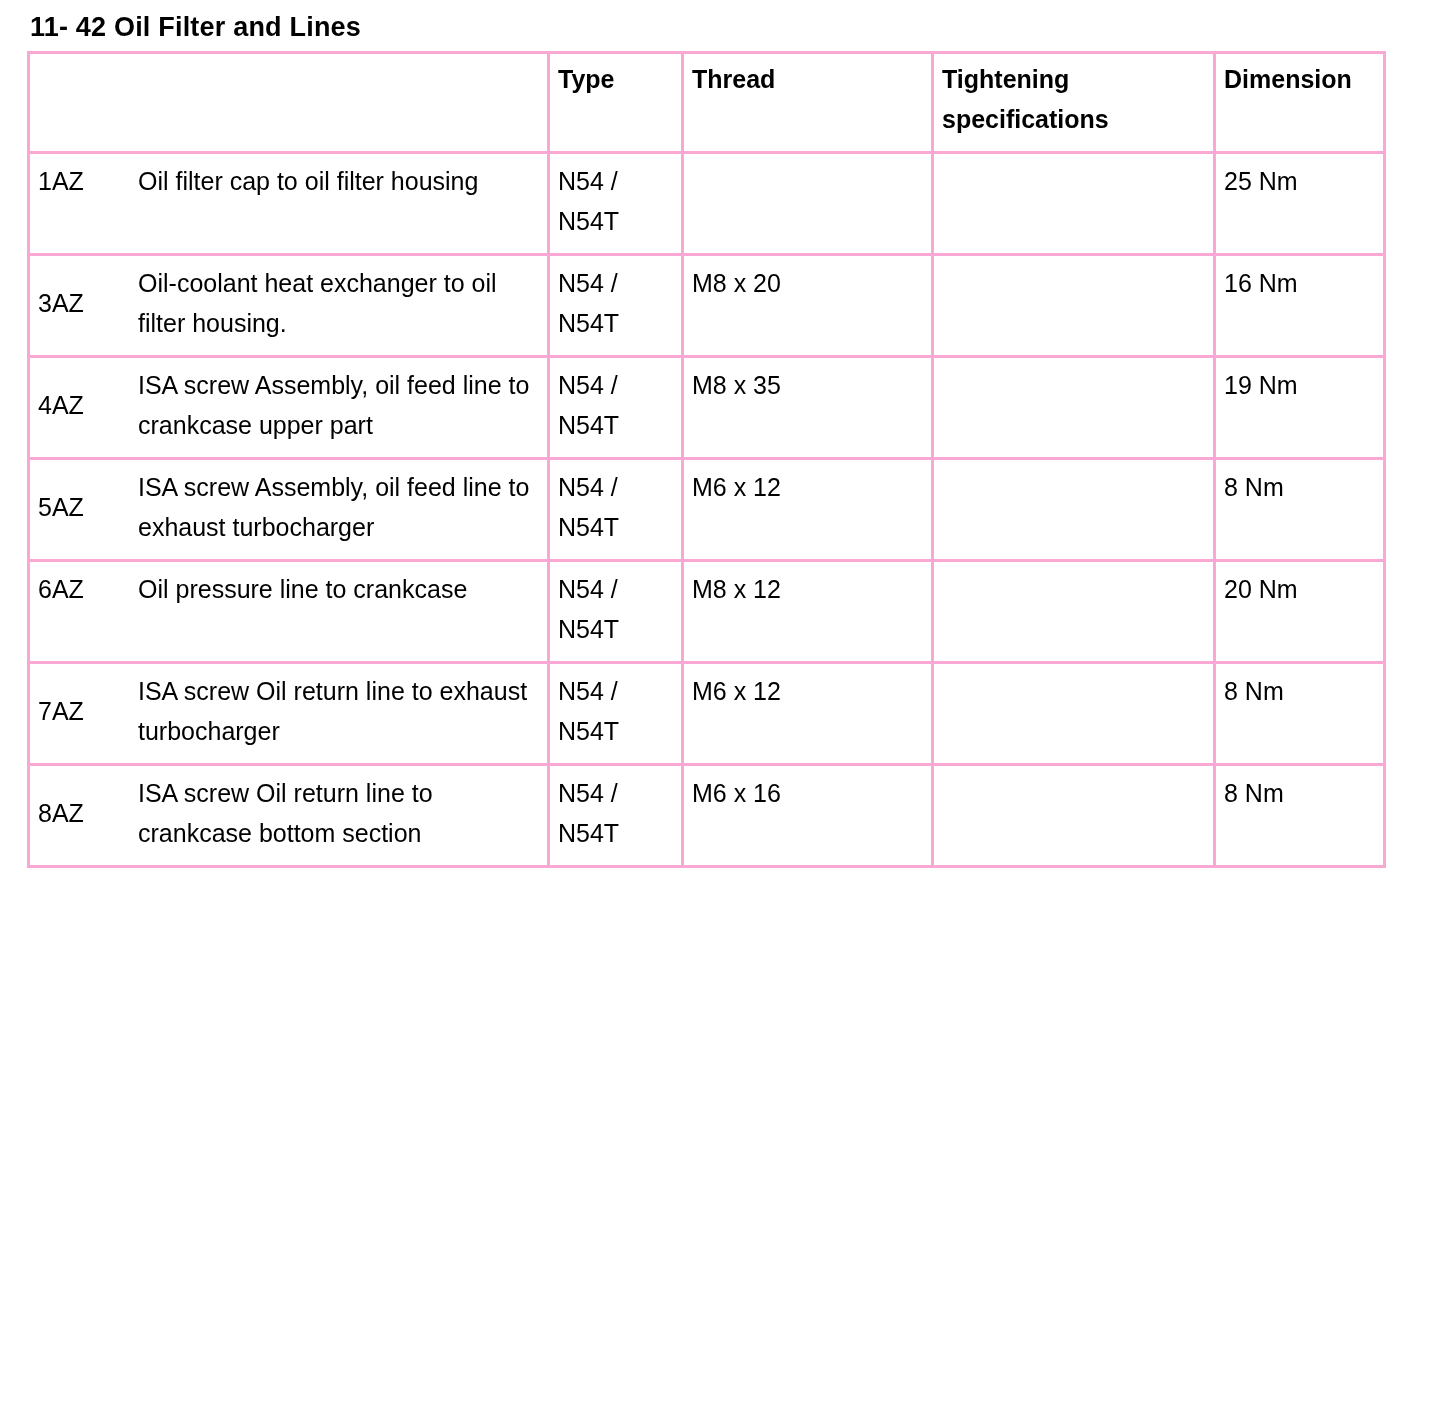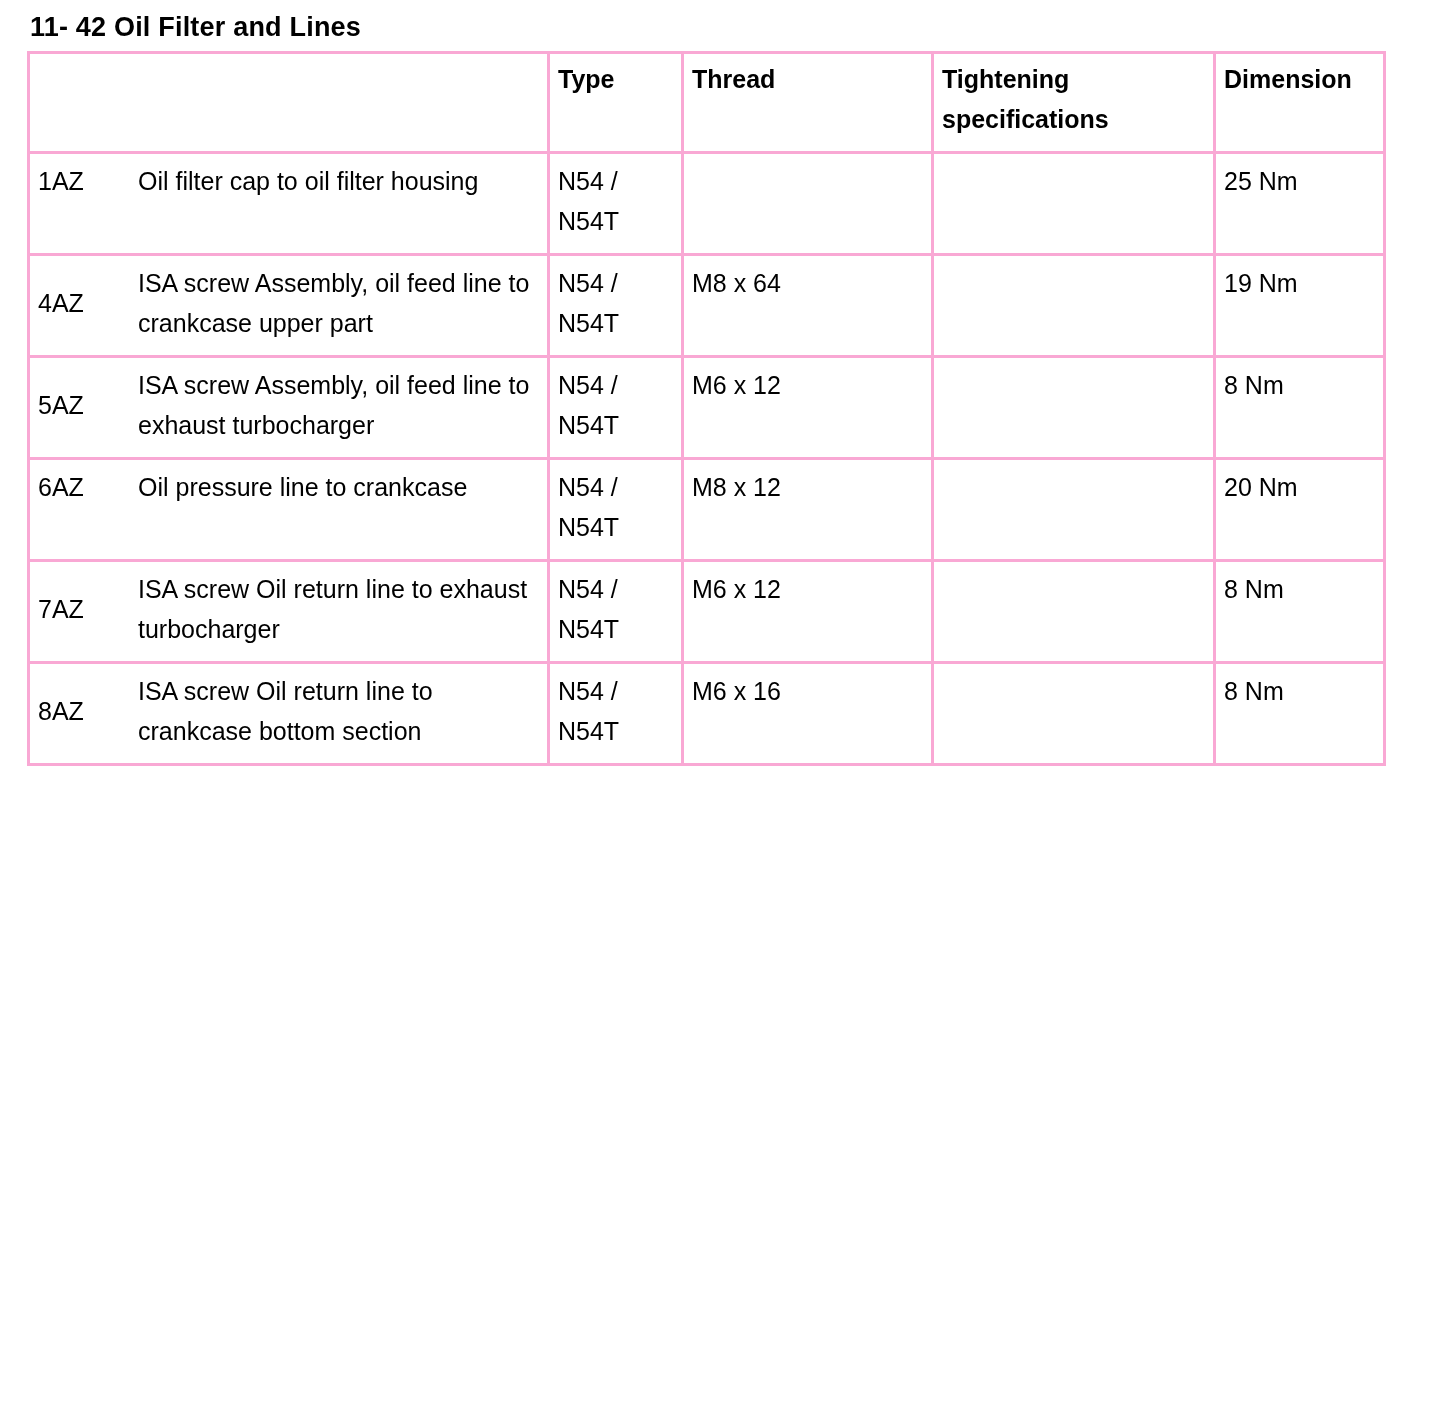--- a/index.html
+++ b/index.html
@@ -107,34 +107,50 @@
           </div>
         </td>
         <td class="c-type">N54 /
 N54T</td>
         <td class="c-thread"></td>
         <td class="c-tight"></td>
         <td class="c-dim">25 Nm</td>
       </tr>
 
 
+      <tr>
+        <td>
+          <div class="item-wrap">
+            <span class="code">3AZ</span>
+            <span class="desc">
+              <span class="d1">Oil-coolant heat exchanger to oil filter housing.</span>
+              
+            </span>
+          </div>
+        </td>
+        <td class="c-type">N54 /
+N54T</td>
+        <td class="c-thread">M8 x 20</td>
+        <td class="c-tight"></td>
+        <td class="c-dim">16 Nm</td>
+      </tr>
 
       <tr>
         <td>
           <div class="item-wrap">
             <span class="code">4AZ</span>
             <span class="desc">
               <span class="d1">ISA screw</span>
               <span class="d2">Assembly, oil feed line to crankcase upper part</span>
             </span>
           </div>
         </td>
         <td class="c-type">N54 /
 N54T</td>
-        <td class="c-thread">M8 x 64</td>
+        <td class="c-thread">M8 x 35</td>
         <td class="c-tight"></td>
         <td class="c-dim">19 Nm</td>
       </tr>
 
       <tr>
         <td>
           <div class="item-wrap">
             <span class="code">5AZ</span>
             <span class="desc">
               <span class="d1">ISA screw</span>

